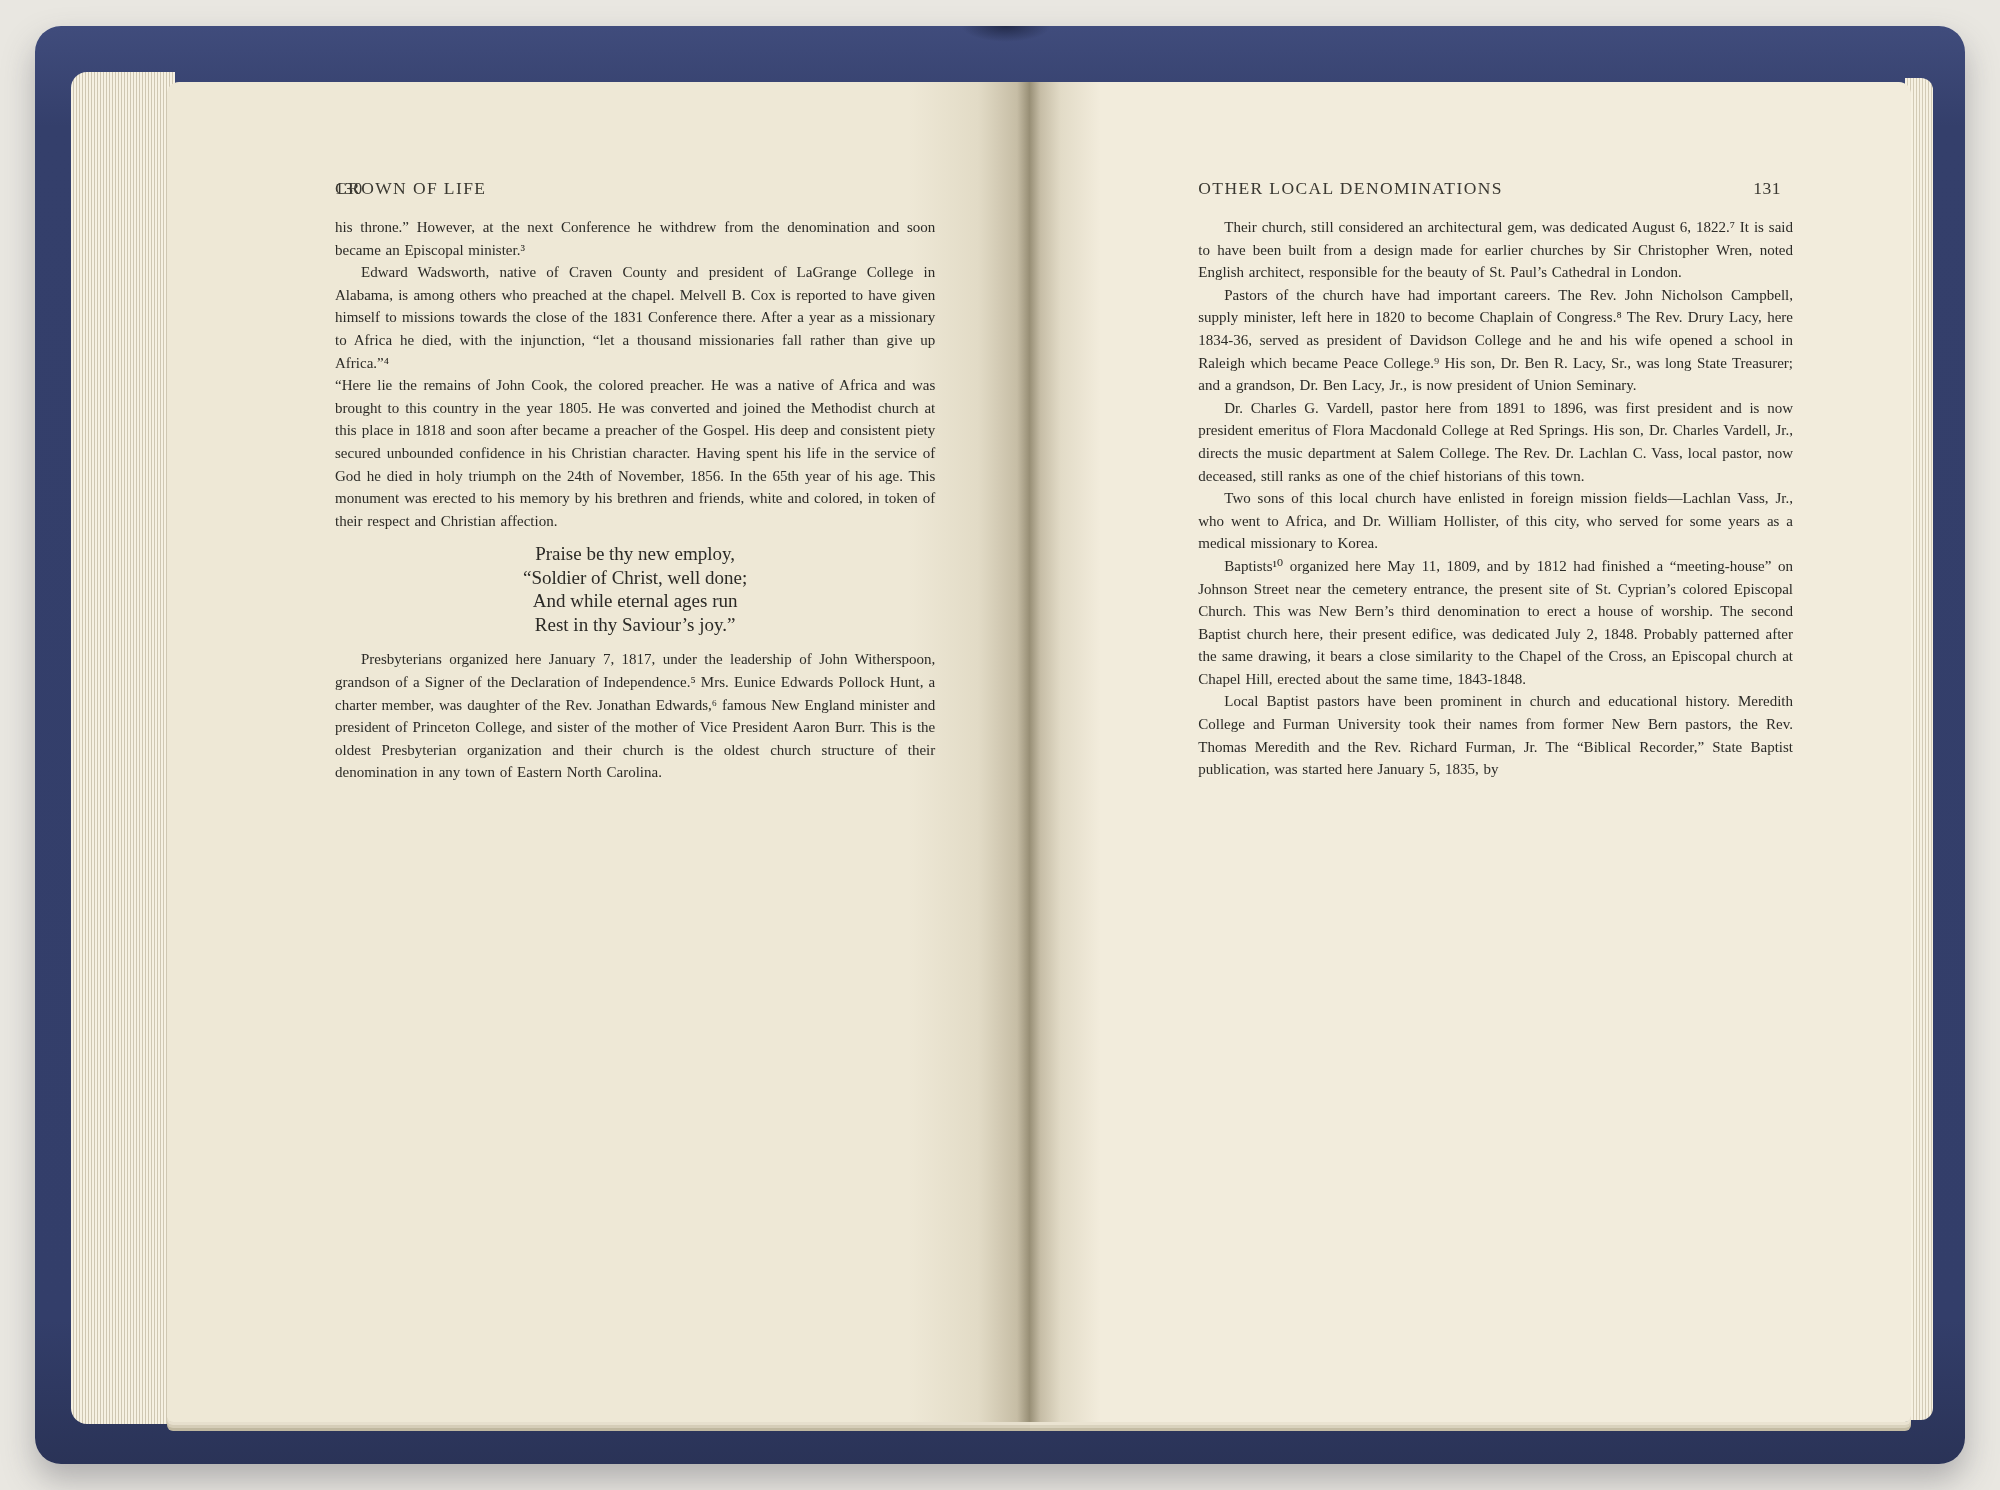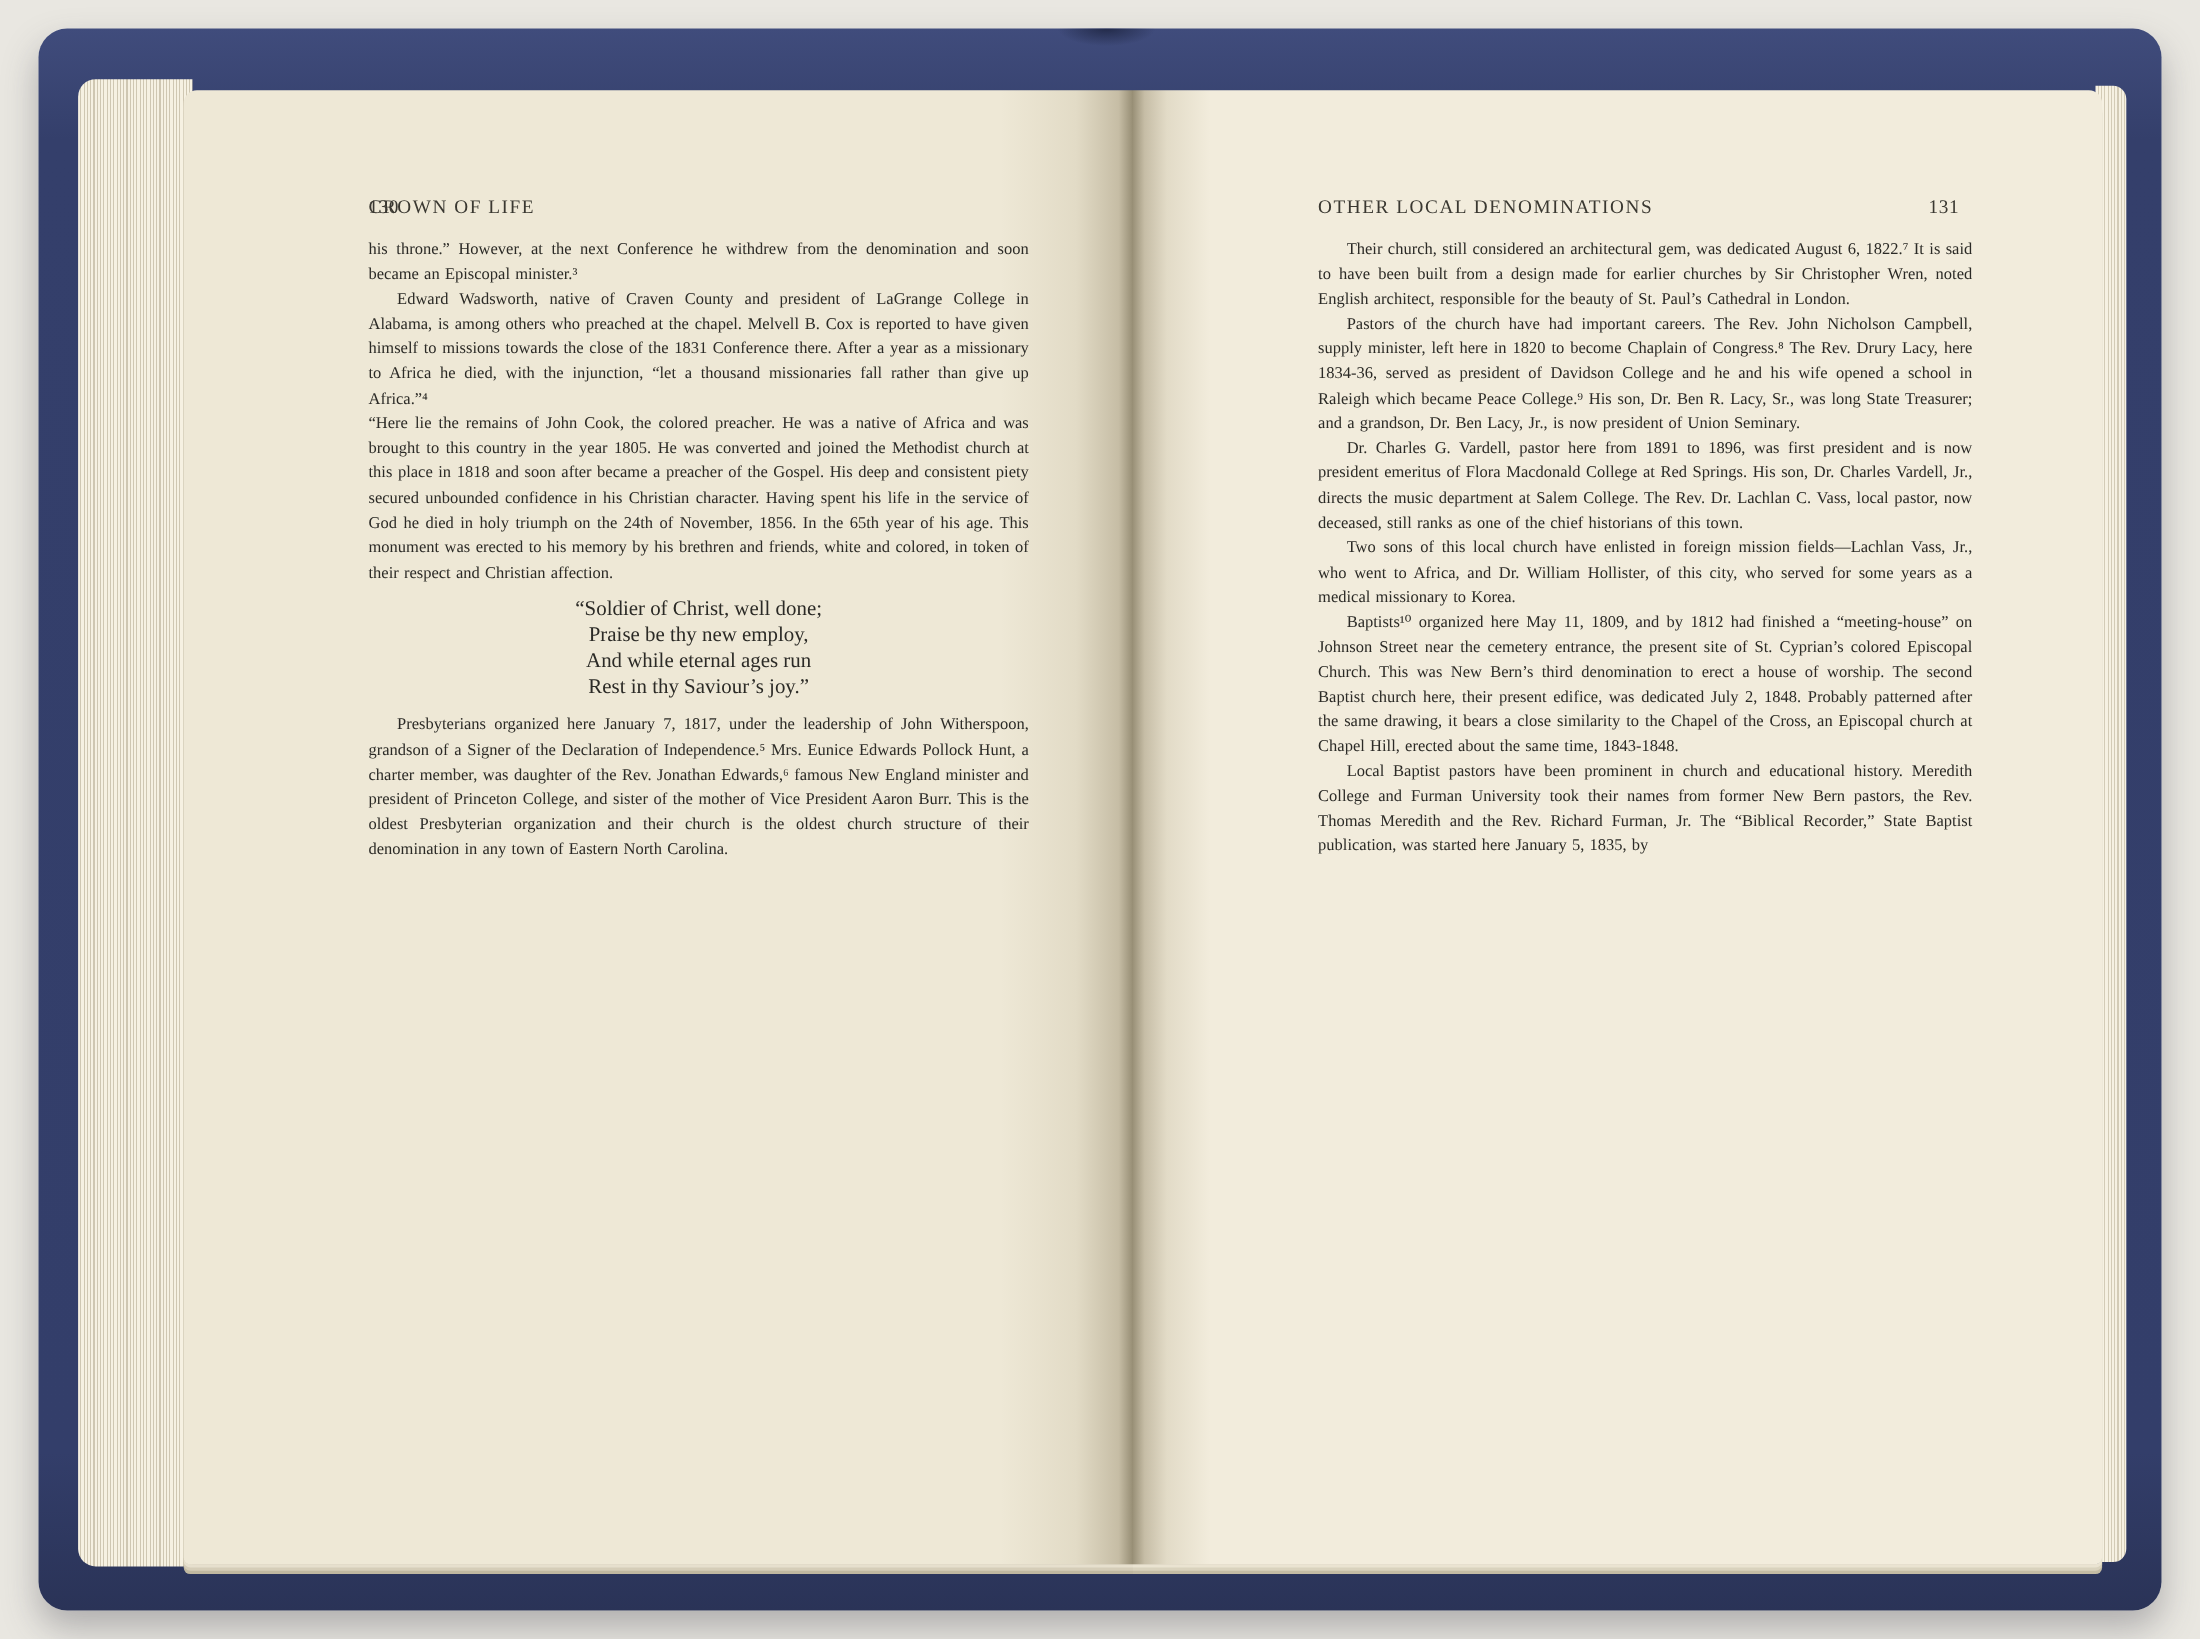--- a/index.html
+++ b/index.html
@@ -81,22 +81,22 @@
     <div class="page page-left">
       <div class="header">
         <span class="num">130</span>
         <span class="title">CROWN OF LIFE</span>
       </div>
       <div class="body-text">
         <p class="no-indent">his throne.”  However, at the next Conference he withdrew from the denomination and soon became an Episcopal minister.³</p>
         <p>Edward Wadsworth, native of Craven County and president of LaGrange College in Alabama, is among others who preached at the chapel.  Melvell B. Cox is reported to have given himself to missions towards the close of the 1831 Conference there.  After a year as a missionary to Africa he died, with the injunction, “let a thousand missionaries fall rather than give up Africa.”⁴</p>
         <p class="no-indent">“Here lie the remains of John Cook, the colored preacher.  He was a native of Africa and was brought to this country in the year 1805.  He was converted and joined the Methodist church at this place in 1818 and soon after became a preacher of the Gospel.  His deep and consistent piety secured unbounded confidence in his Christian character.  Having spent his life in the service of God he died in holy triumph on the 24th of November, 1856.  In the 65th year of his age.  This monument was erected to his memory by his brethren and friends, white and colored, in token of their respect and Christian affection.</p>
         <div class="poem">
+          <div>Praise be thy new employ,</div>
           <div>“Soldier of Christ, well done;</div>
-          <div>Praise be thy new employ,</div>
           <div>And while eternal ages run</div>
           <div>Rest in thy Saviour’s joy.”</div>
         </div>
         <p>Presbyterians organized here January 7, 1817, under the leadership of John Witherspoon, grandson of a Signer of the Declaration of Independence.⁵  Mrs. Eunice Edwards Pollock Hunt, a charter member, was daughter of the Rev. Jonathan Edwards,⁶ famous New England minister and president of Princeton College, and sister of the mother of Vice President Aaron Burr.  This is the oldest Presbyterian organization and their church is the oldest church structure of their denomination in any town of Eastern North Carolina.</p>
       </div>
     </div>
 
     <div class="page page-right">
       <div class="header">
         <span class="title">OTHER LOCAL DENOMINATIONS</span>

